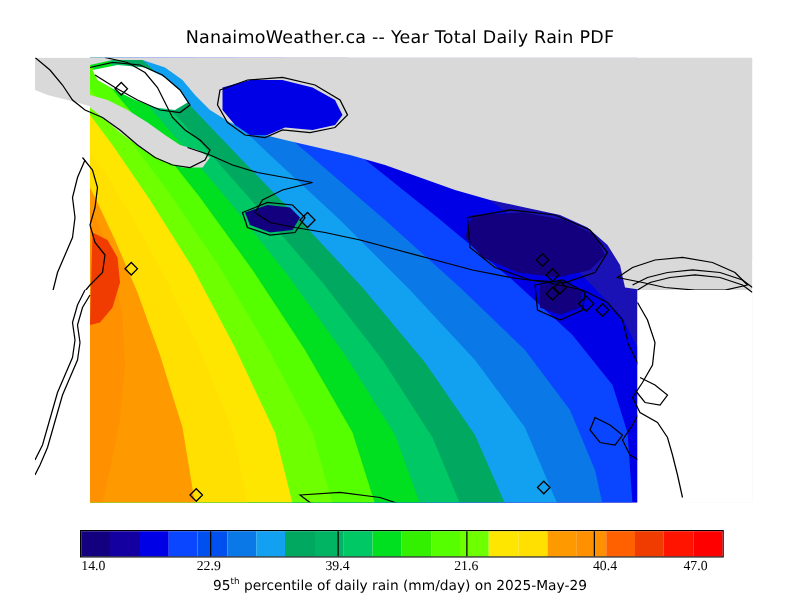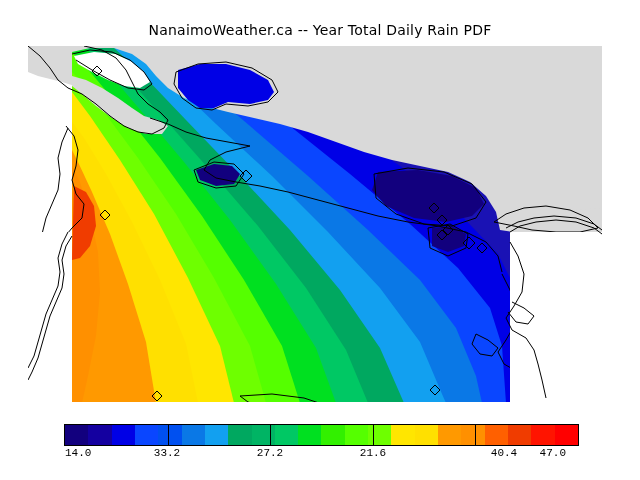--- a/index.html
+++ b/index.html
@@ -62,21 +62,21 @@
   }
   .cb-tick {
     position: absolute;
     top: 0;
     width: 1px; height: 20px;
     background: #000000;
   }
   .cb-label {
     position: absolute;
     top: 447px;
-    font-family: Liberation Mono, monospace;
+    font-family: Liberation Serif, serif;
     font-size: 11px;
     color: #000000;
     white-space: nowrap;
     transform: translateX(-50%);
   }
   .cb-label.edge-left { transform: translateX(0); }
   .cb-label.edge-right { transform: translateX(-100%); }
   #cb-caption {
     position: absolute;
     left: 0; top: 461px;
@@ -308,20 +308,23 @@
         <div class="seg" style="background: rgb(255, 20, 0);"></div>
         <div class="seg" style="background: rgb(255, 0, 0);"></div>
         <div class="cb-tick" style="left: 103px;"></div>
         <div class="cb-tick" style="left: 205px;"></div>
         <div class="cb-tick" style="left: 308px;"></div>
         <div class="cb-tick" style="left: 410px;"></div>
       </div>
   </div>
 
   <div class="cb-label edge-left" style="left:65px;">14.0</div>
-  <div class="cb-label" style="left:167px;">33.2</div>
-  <div class="cb-label" style="left:270px;">27.2</div>
+  <div class="cb-label" style="left:167px;">22.9</div>
+  <div class="cb-label" style="left:270px;">39.4</div>
   <div class="cb-label" style="left:373px;">21.6</div>
-  <div class="cb-label" style="left:504px;">40.4</div>
+  <div class="cb-label" style="left:484px;">40.4</div>
   <div class="cb-label edge-right" style="left:566px;">47.0</div>
 
+  <div id="cb-caption">
+    <span>95</span><sup>th</sup><span> percentile of daily rain (mm/day) on 2025-May-29</span>
+  </div>
 
 </div>
 
 </body></html>

